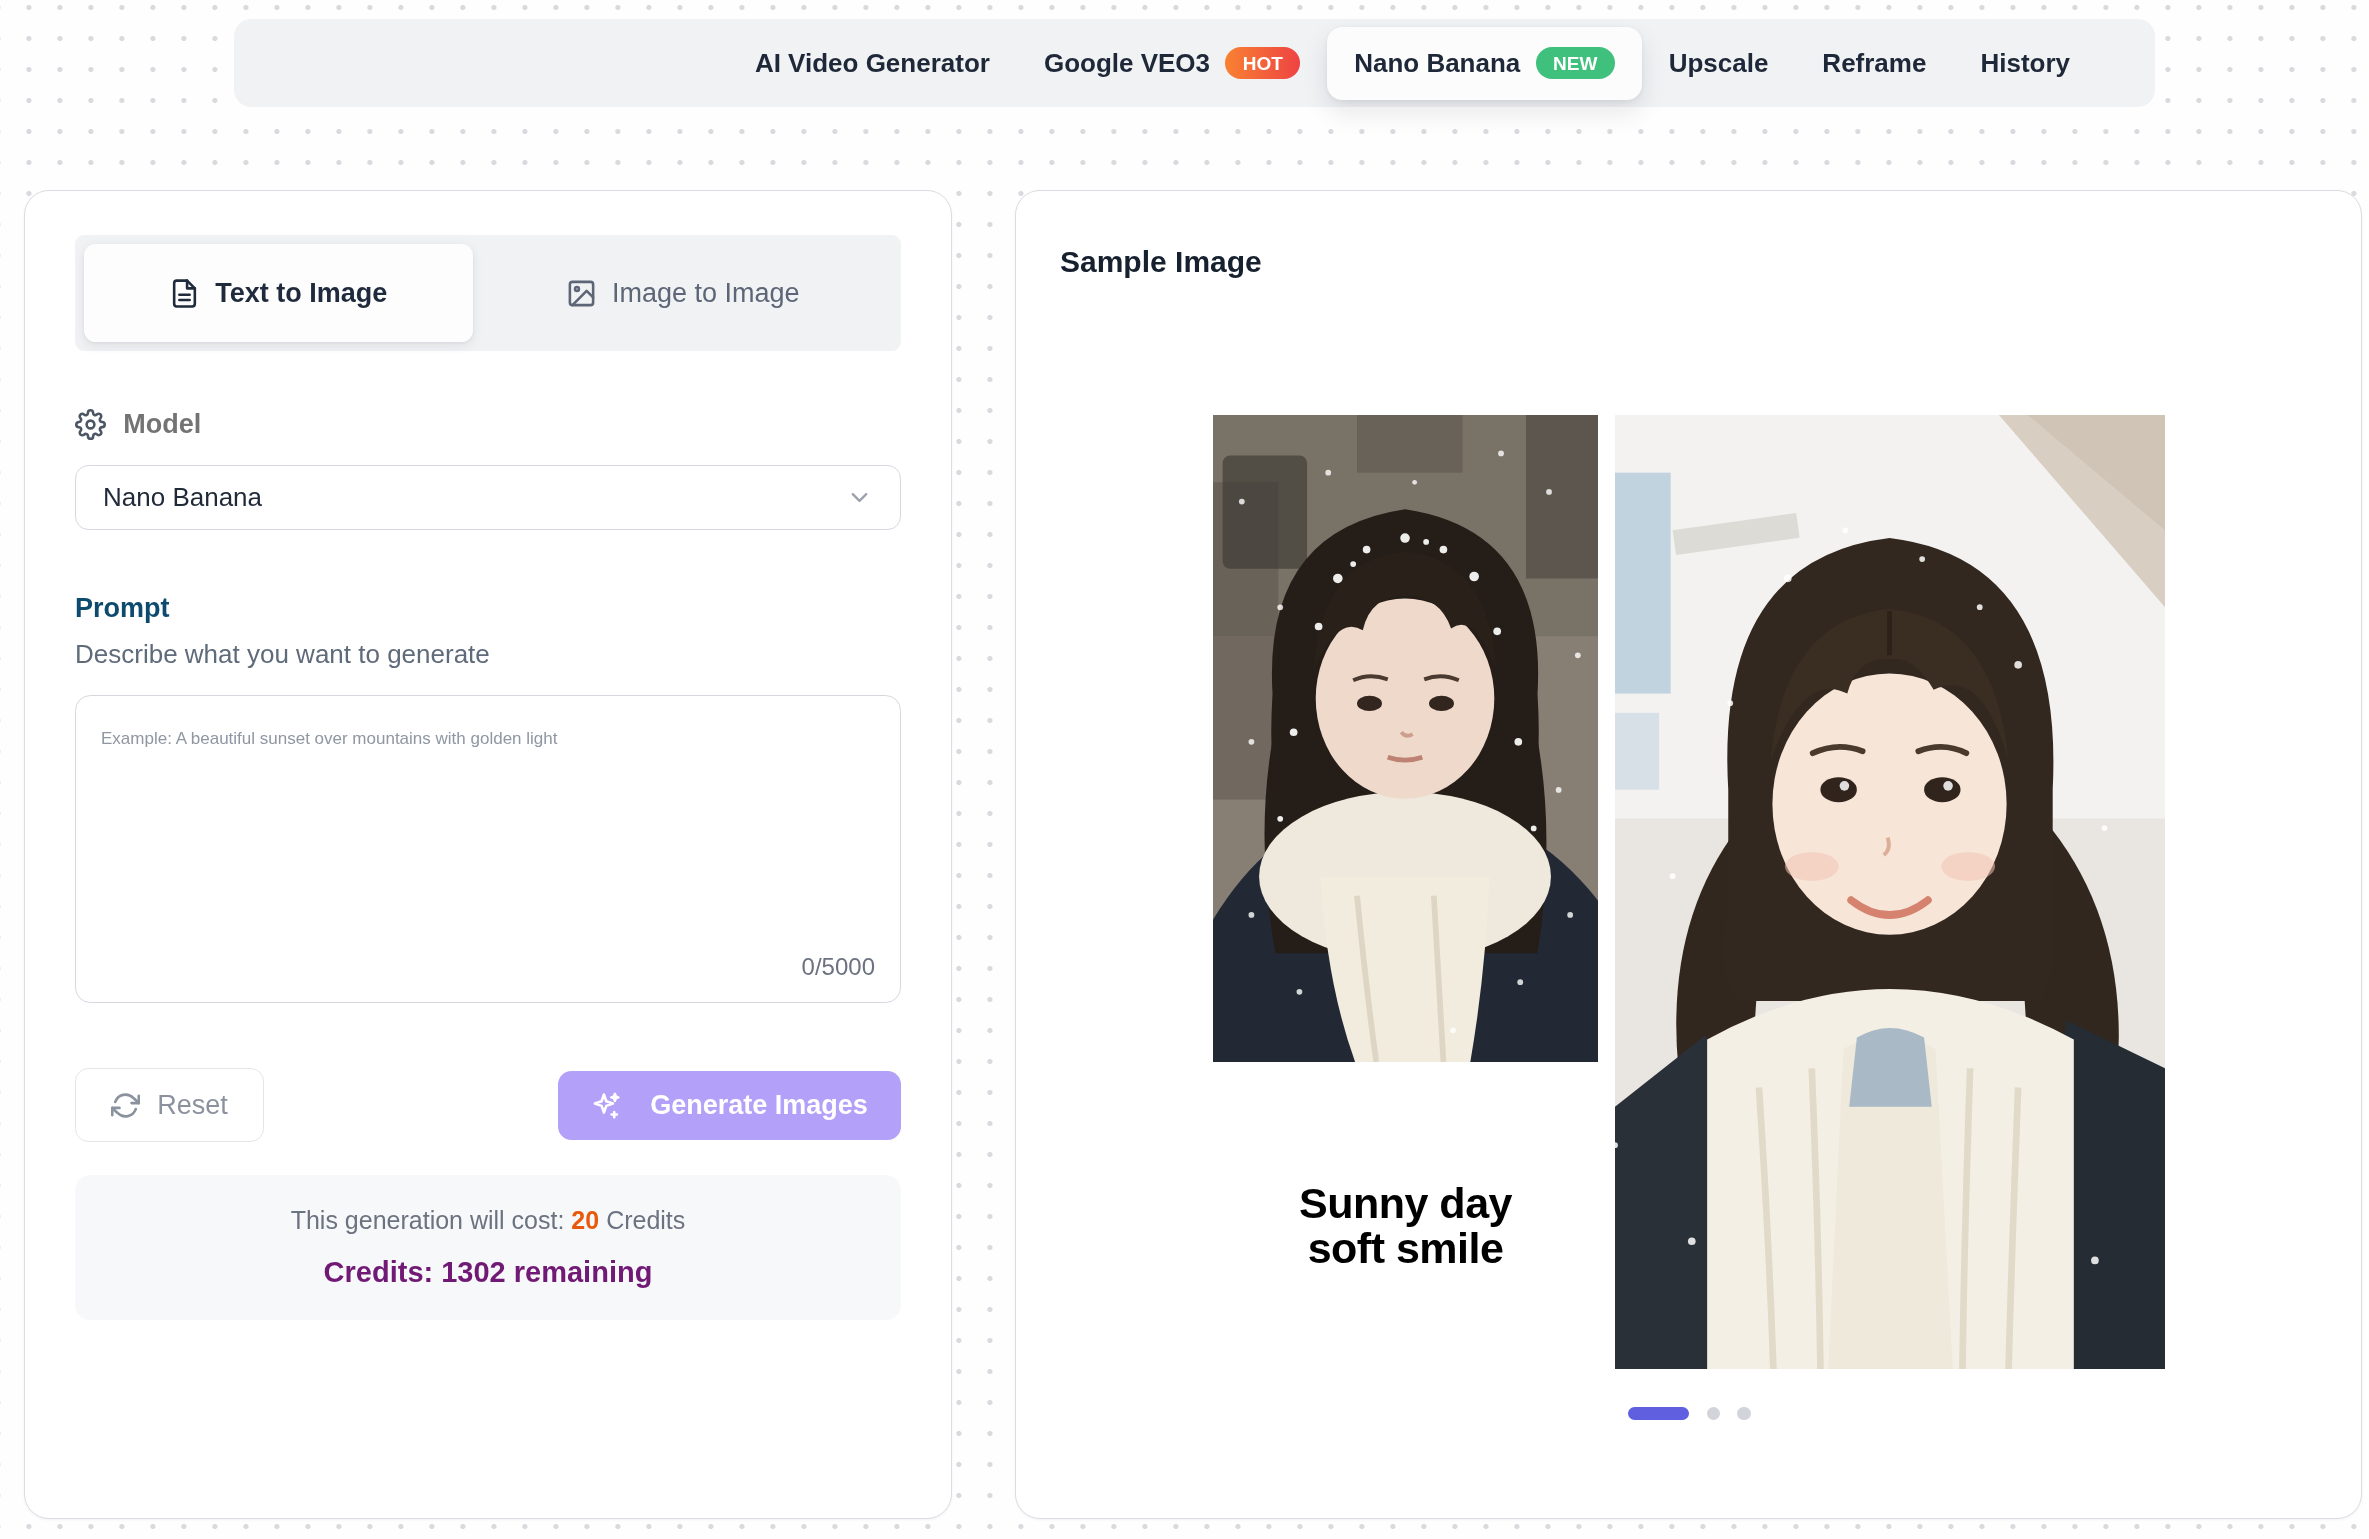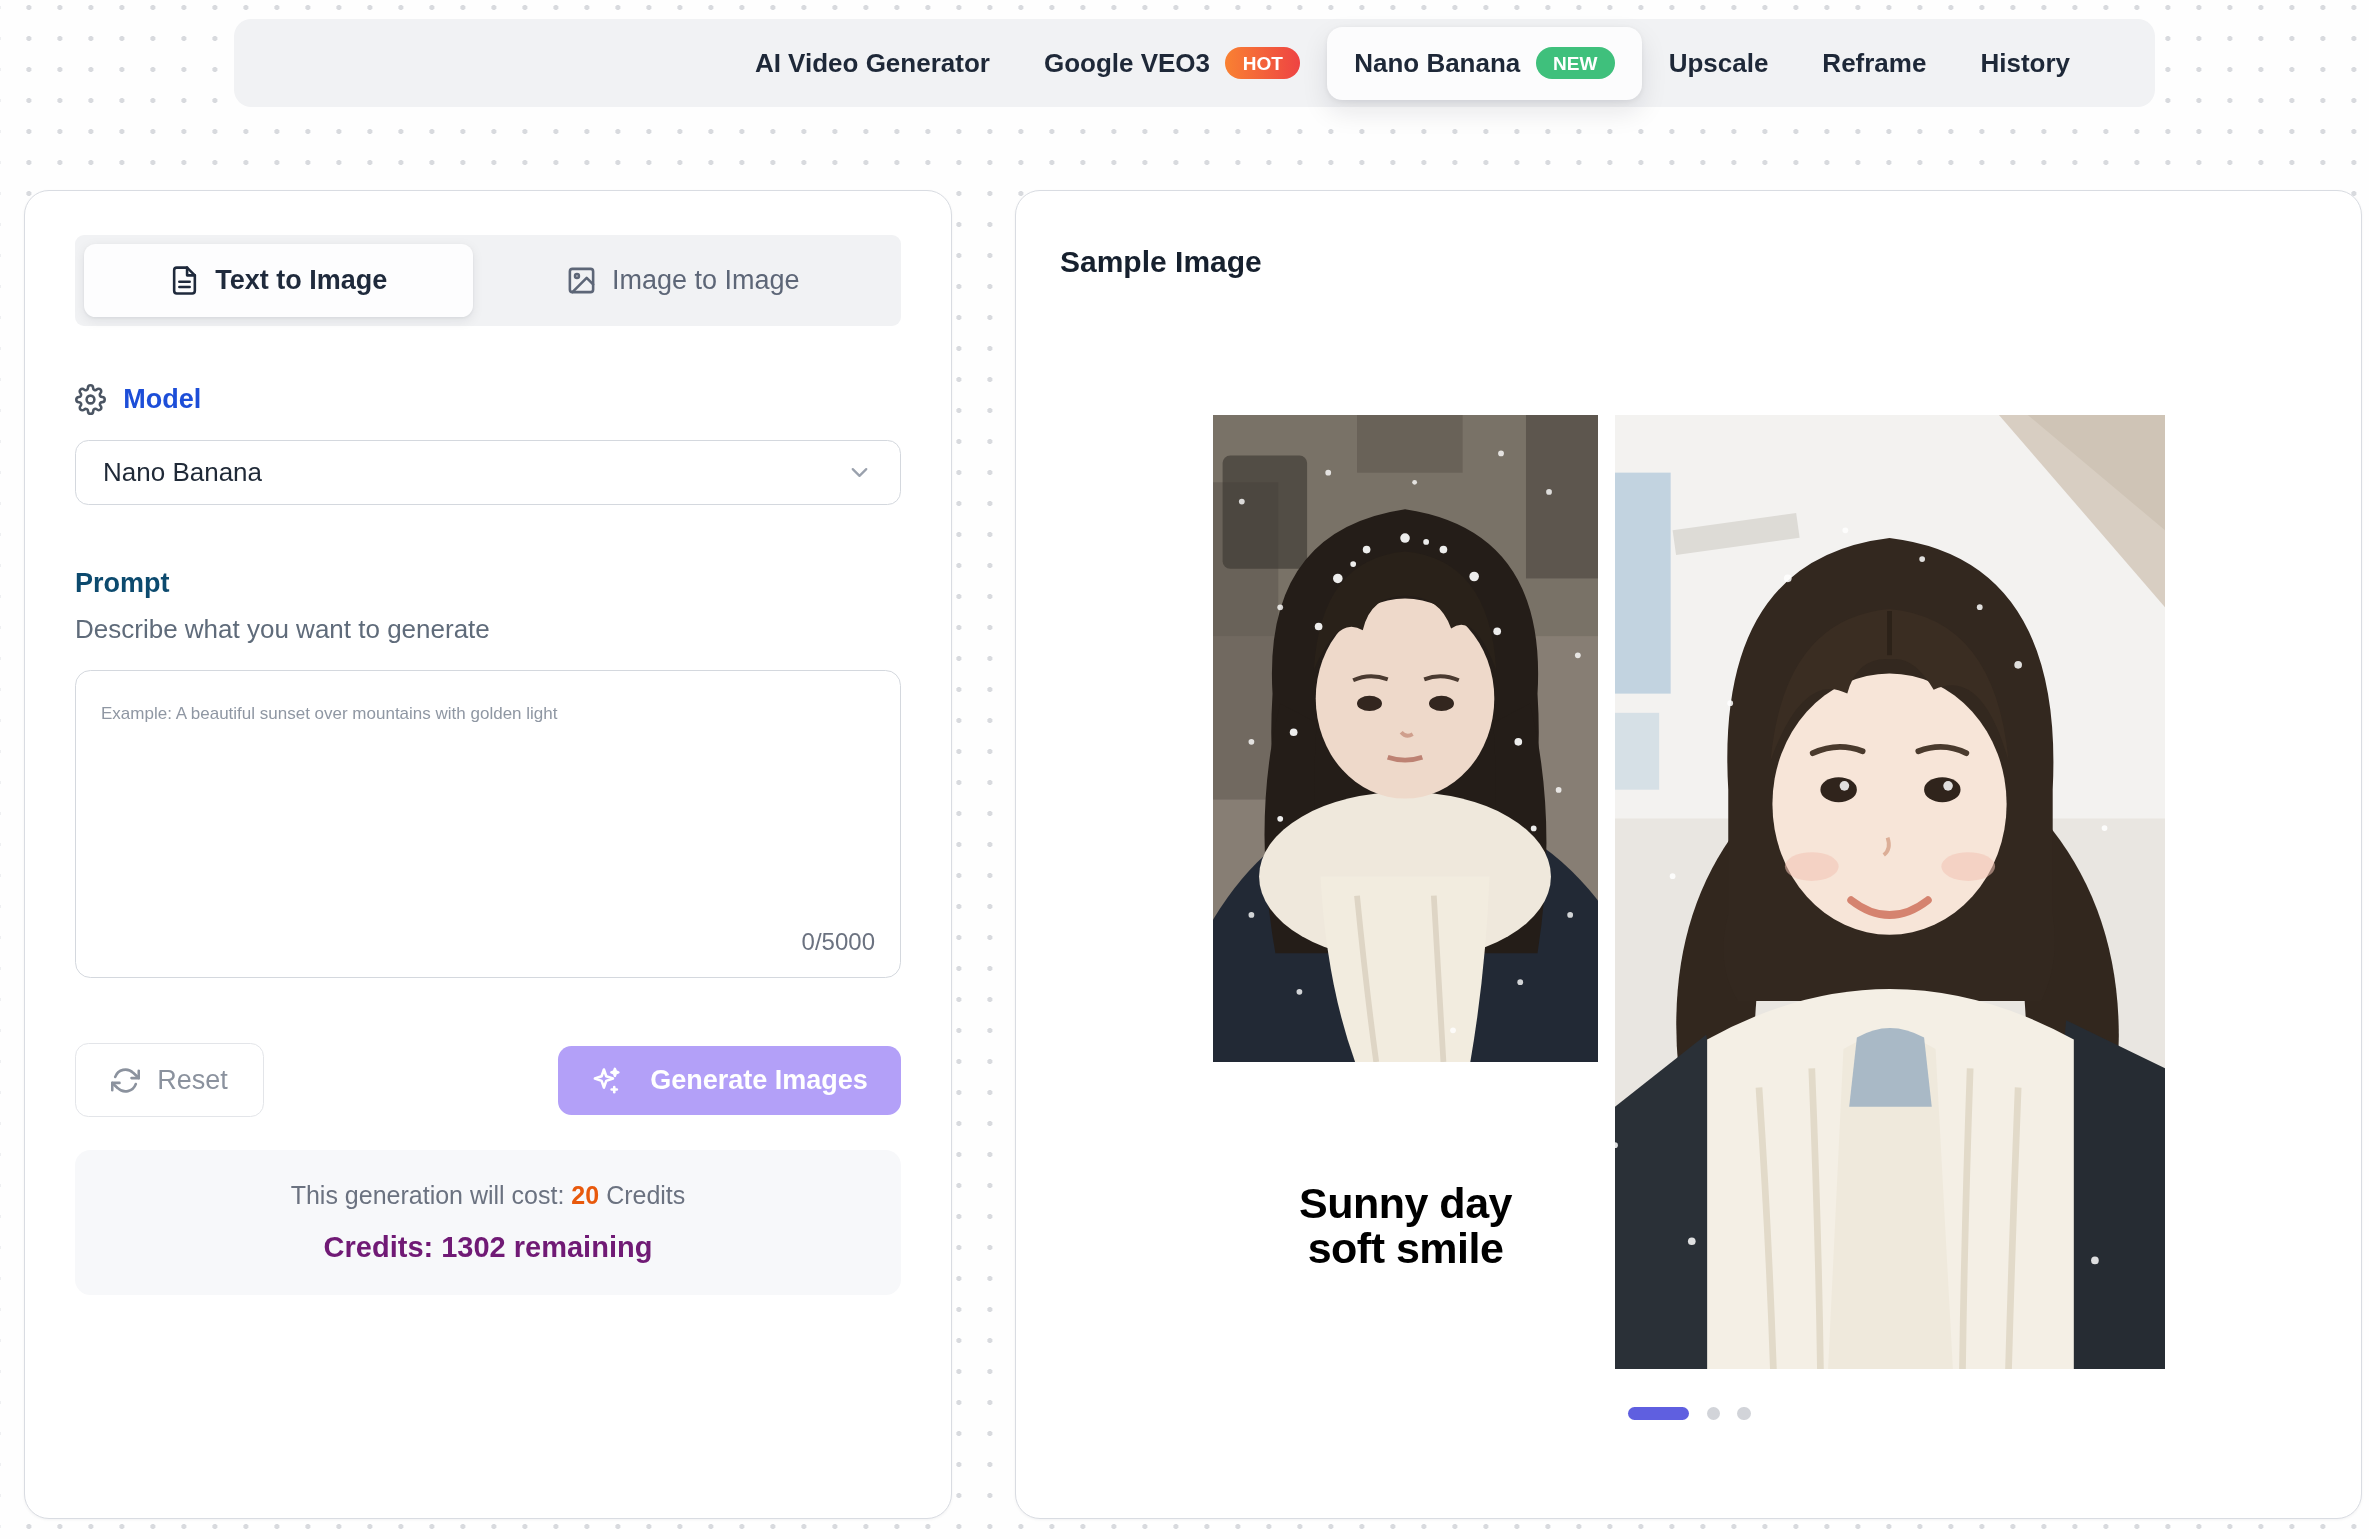--- a/index.html
+++ b/index.html
@@ -44,39 +44,39 @@
   .card {
     position:absolute; background:#ffffff;
     border:1.4px solid #d9dce2; border-radius:25px;
     box-shadow:0 1px 2.9px rgba(16,24,40,.05);
   }
   .left-card  { left:24px;   top:190px; width:928px;  height:1329px; padding:44px 50px 0 50px; }
   .right-card { left:1015px; top:190px; width:1347px; height:1329px; }
 
   
   .segment-wrap {
-    width:100%; height:91px; background:#f1f2f4; border-radius:9px;
+    width:100%; height:116px; background:#f1f2f4; border-radius:9px;
     padding:8.6px; display:flex; align-items:stretch;
   }
   .segment {
     display:flex; align-items:center; justify-content:center; gap:15.4px;
     font-size:27px; border:none; background:transparent; cursor:pointer;
     border-radius:11.5px; font-family:"Liberation Sans", sans-serif;
   }
   .segment.active {
     flex:0 0 389px; background:#fdfdfe; color:#1f2a3c; font-weight:600;
     box-shadow:0 3.8px 11.5px rgba(17,24,39,.08), 0 1px 2.9px rgba(17,24,39,.06);
   }
   .segment.inactive { flex:1; color:#5d6677; font-weight:500; }
   .seg-icon { width:31px; height:31px; stroke-width:2; fill:none; stroke:currentColor; }
 
   
   .model-row { display:flex; align-items:center; gap:17.3px; margin-top:58px; }
   .model-row svg { width:31px; height:31px; stroke:#4b5563; fill:none; stroke-width:2; }
-  .model-label { font-size:27px; font-weight:600; color:#1d4ed8; }
+  .model-label { font-size:27px; font-weight:600; color:#737373; }
   .select {
     margin-top:25px; height:65px; border:1.4px solid #d4d8de; border-radius:13.4px;
     display:flex; align-items:center; justify-content:space-between;
     padding:0 27px; font-size:26px; color:#1f2937; cursor:pointer; background:#fff;
   }
   .select svg { width:27px; height:27px; stroke:#9aa1ad; fill:none; stroke-width:2; }
 
   
   .prompt-label { margin-top:63px; font-size:27px; font-weight:700; color:#0c4a6e; }
   .prompt-desc  { margin-top:15px; font-size:26px; color:#5f6b7a; }

